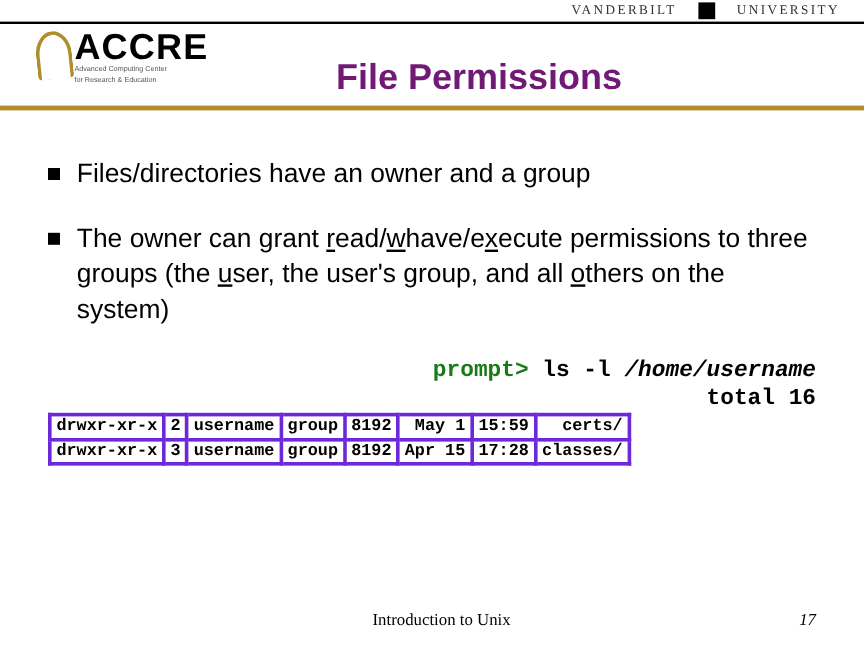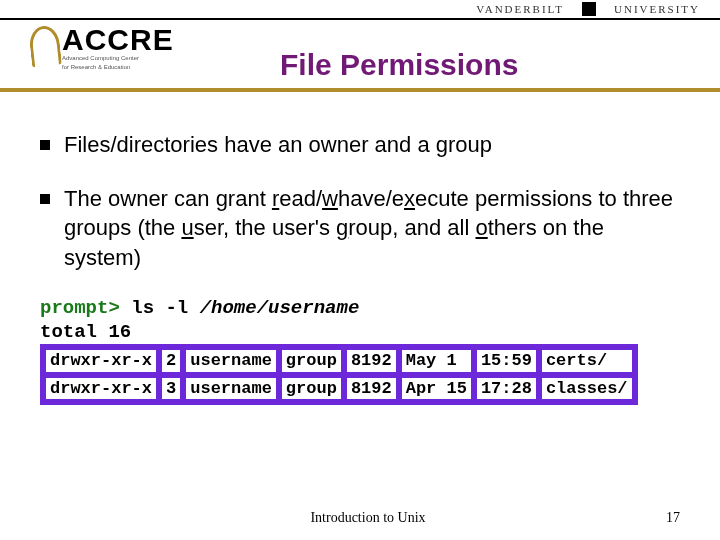--- a/index.html
+++ b/index.html
@@ -116,47 +116,48 @@
   .bullet .txt {
     flex: 1;
   }
   .u { text-decoration: underline; }
   .code {
     margin-top: 20px;
     font-family: 'Courier New', monospace;
     font-size: 19px;
     font-weight: bold;
     line-height: 1.25;
+    text-align: right;
   }
   .code .prompt { color: #1a7a1a; }
   .code .arg { font-style: italic; }
   .code table {
     border-collapse: collapse;
   }
   .code td {
-    border: 6px solid #6d28d9;
+    border: 3px solid #6d28d9;
     padding: 0 4px;
     font-family: 'Courier New', monospace;
-    font-size: 17px;
+    font-size: 14px;
     font-weight: bold;
   }
   .footer {
     position: absolute;
     bottom: 14px;
     left: 0;
     right: 0;
     display: flex;
     align-items: center;
     font-family: 'Times New Roman', serif;
     font-size: 14px;
     color: #000;
     padding-left: 16px;
   }
   .footer .center { flex: 1; text-align: center; }
-  .footer .page { position: absolute; right: 40px; }
+  .footer .page { position: absolute; right: 40px; font-style: italic; }
 </style>
 </head>
 <body>
 
 <div class="header">
   <div class="uni-logo">
     <span>VANDERBILT</span>
     <span class="v"></span>
     <span>UNIVERSITY</span>
   </div>

